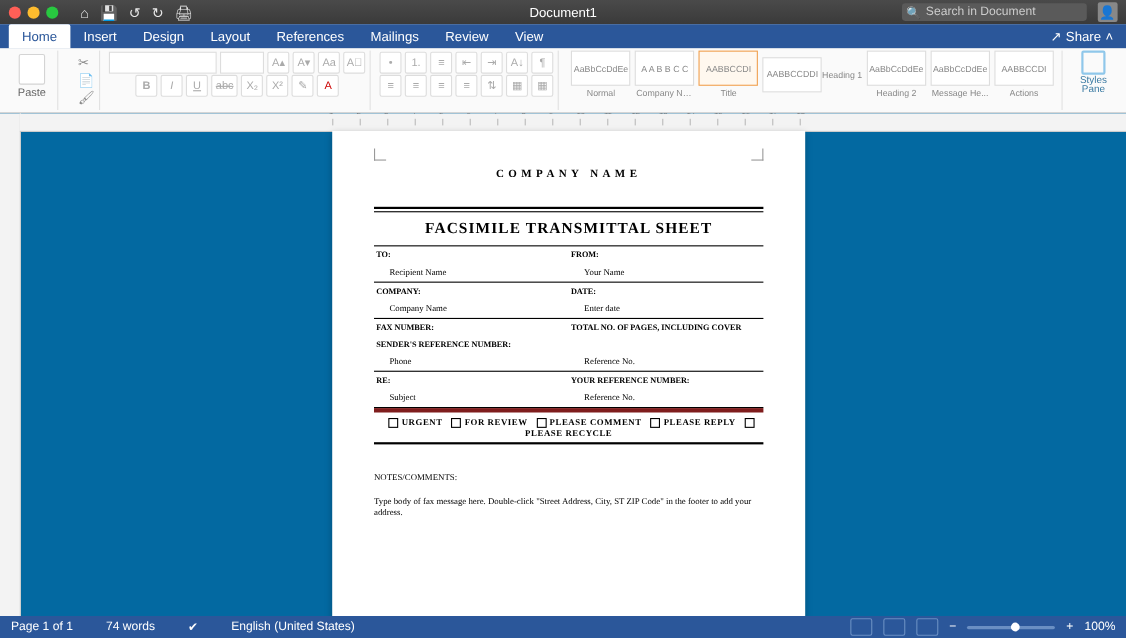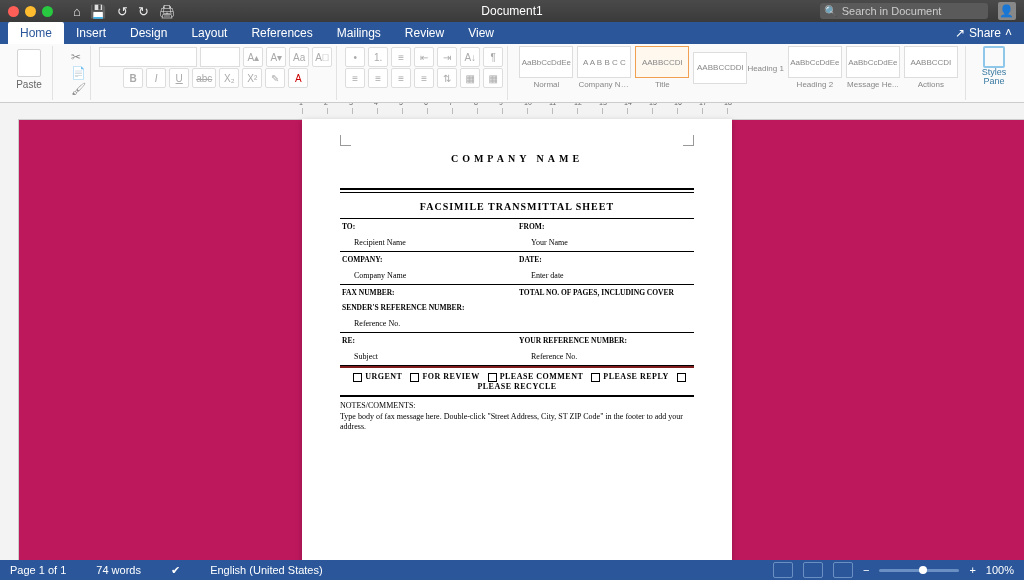--- a/index.html
+++ b/index.html
@@ -32,41 +32,41 @@
 .paste-big .lbl{font-size:10px;color:#666;margin-top:2px}
 .styles-row{display:flex;gap:4px}
 .style-box{width:52px;height:30px;border:1px solid #ddd;background:#fff;display:flex;align-items:center;justify-content:center;font-size:8px;color:#888;text-align:center;overflow:hidden}
 .style-box.sel{border:1px solid #f0a050;background:#fff8ef}
 .style-lbl{font-size:8px;color:#888;margin-top:2px;max-width:52px;white-space:nowrap;overflow:hidden;text-overflow:ellipsis}
 .styles-pane{display:flex;flex-direction:column;align-items:center;width:40px}
 .styles-pane .icon{width:18px;height:18px;border:2px solid #8fc7ea;border-radius:2px}
 .styles-pane .lbl{font-size:9px;color:#3a7aa2;text-align:center;line-height:1}
 
 
-.workspace{position:relative;height:calc(580px - 22px - 22px - 54px - 20px);background:#be185d;overflow:hidden}
+.workspace{position:relative;height:calc(580px - 22px - 22px - 54px - 20px);background:#0369a1;overflow:hidden}
 .ruler-v{position:absolute;left:0;top:0;width:18px;height:100%;background:#f3f3f3;border-right:1px solid #ccc}
 .ruler-h{position:absolute;left:18px;right:0;top:0;height:16px;background:#f3f3f3;border-bottom:1px solid #ccc;font-size:7px;color:#666;display:flex;align-items:center;padding-left:284px}
 .tick{width:24px;text-align:center;border-left:1px solid #bbb;height:6px;line-height:6px;position:relative}
 .tick span{position:absolute;top:-8px;left:-4px}
 .page{position:absolute;left:302px;top:16px;width:430px;height:560px;background:#fff;box-shadow:0 2px 6px rgba(0,0,0,.25);padding:32px 38px;box-sizing:border-box;font-family:Georgia,serif;color:#000}
 .crop{position:absolute;width:10px;height:10px;border-color:#999;border-style:solid}
 .crop.tl{top:16px;left:38px;border-width:0 0 1px 1px}
 .crop.tr{top:16px;right:38px;border-width:0 1px 1px 0}
 .company{text-align:center;letter-spacing:4px;font-size:10px;font-weight:bold;margin:2px 0 24px}
 .thick{border-top:2px solid #000;border-bottom:1px solid #000;height:2px;margin-bottom:2px}
-.sheet-title{text-align:center;font-size:10px;font-weight:bold;letter-spacing:1px;padding:6px 0}
+.sheet-title{text-align:center;font-size:14px;font-weight:bold;letter-spacing:1px;padding:6px 0}
 .row{display:flex;border-bottom:1px solid #000;font-size:8px}
 .row .c{flex:1;padding:3px 2px}
 .row .lbl{font-weight:bold;font-size:7.5px}
 .row .val{font-size:8px;padding:4px 6px}
 .row.noborder{border-bottom:none}
-.dbl{border-top:2px solid #7f1d1d;border-bottom:2px solid #000;padding:4px 0;text-align:center;font-size:8px;font-weight:bold;letter-spacing:.5px}
+.dbl{border-top:4px solid #7f1d1d;border-bottom:2px solid #000;padding:4px 0;text-align:center;font-size:8px;font-weight:bold;letter-spacing:.5px}
 .chk{display:inline-block;width:7px;height:7px;border:1.2px solid #000;margin:0 3px 0 8px;vertical-align:middle}
-.notes-h{font-size:8px;margin-top:4px}
-.notes-body{font-size:8px;margin-top:2px;line-height:1.3}
+.notes-h{font-size:8px;margin-top:25px}
+.notes-body{font-size:8px;margin-top:13px;line-height:1.3}
 
 
 .status{position:absolute;bottom:0;left:0;right:0;height:20px;background:#2b579a;color:#fff;display:flex;align-items:center;font-size:11px;padding:0 10px;gap:30px}
 .status .right{margin-left:auto;display:flex;align-items:center;gap:10px}
 .view-btn{width:18px;height:14px;border:1px solid #6a8fc3;border-radius:2px}
 .zoom-track{width:80px;height:3px;background:#6a8fc3;position:relative;border-radius:2px}
 .zoom-thumb{position:absolute;left:50%;top:-3px;width:8px;height:8px;background:#fff;border-radius:50%}
 </style>
 </head>
 <body>
@@ -284,20 +284,21 @@
           <div class="c val" style="padding-left:14px">Enter date</div>
         </div>
         <div class="row noborder">
           <div class="c lbl">FAX NUMBER:</div>
           <div class="c lbl">TOTAL NO. OF PAGES, INCLUDING COVER</div>
         </div>
         <div class="row noborder">
           <div class="c lbl">SENDER'S REFERENCE NUMBER:</div>
         </div>
         <div class="row">
+          <div class="c val" style="padding-left:14px">Phone</div>
           <div class="c val" style="padding-left:14px">Reference No.</div>
         </div>
         <div class="row noborder">
           <div class="c lbl">RE:</div>
           <div class="c lbl">YOUR REFERENCE NUMBER:</div>
         </div>
         <div class="row">
           <div class="c val" style="padding-left:14px">Subject</div>
           <div class="c val" style="padding-left:14px">Reference No.</div>
         </div>

